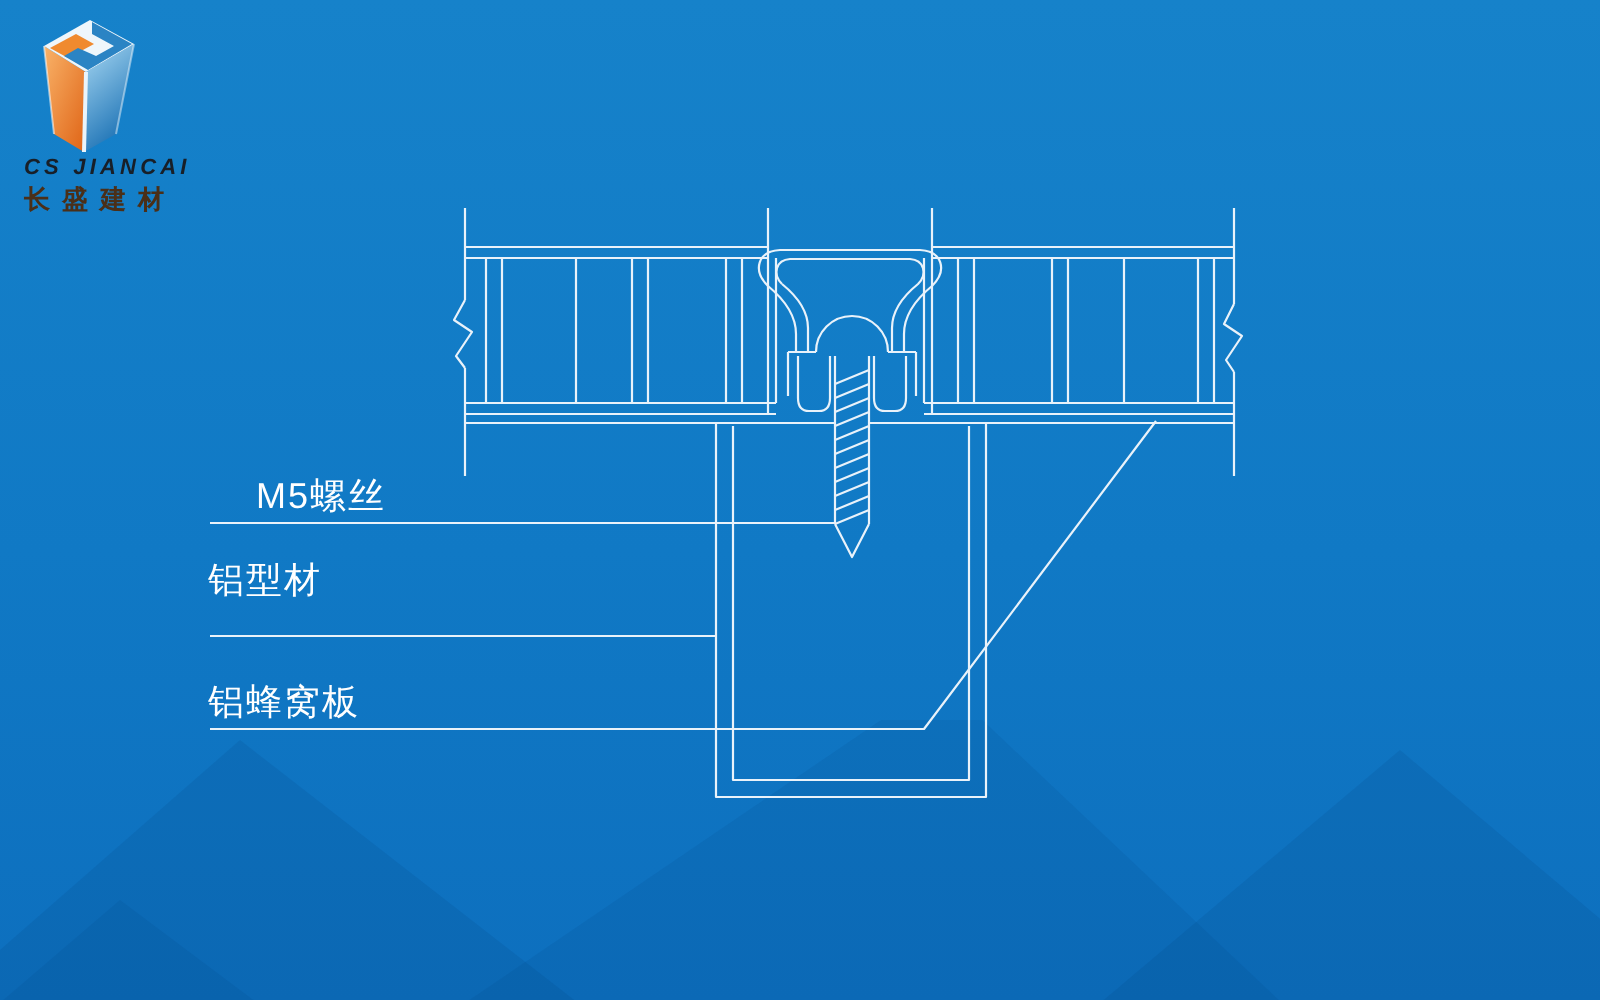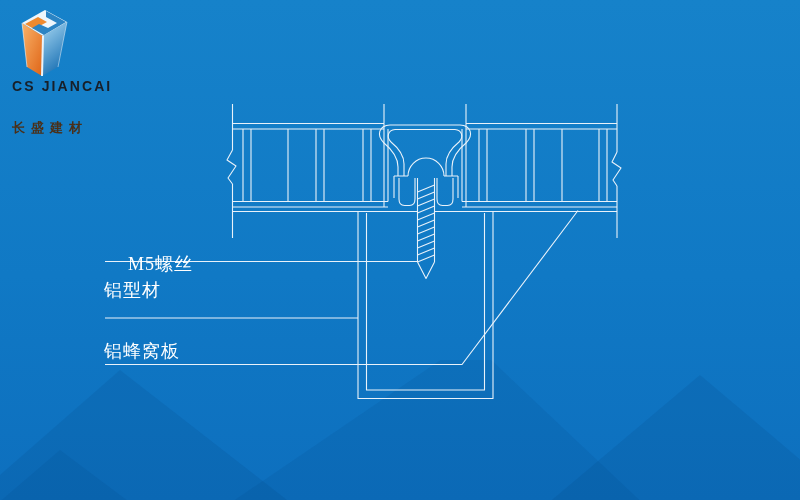--- a/index.html
+++ b/index.html
@@ -8,38 +8,38 @@
     background:linear-gradient(180deg,#1682ca 0%,#1079c5 55%,#0d6fbe 100%);
     font-family:"Liberation Sans","DejaVu Sans",sans-serif;
   }
   
   .bg-deco{position:absolute;left:0;top:360px;width:800px;height:140px;pointer-events:none;}
   
   .logo{position:absolute;left:10px;top:4px;width:120px;}
   .logo svg{display:block;}
   .brand-en{
     position:absolute;left:2px;top:74px;width:110px;
-    font-size:14px;font-weight:bold;letter-spacing:2.1px;color:#181f28;white-space:nowrap;
+    font-size:11px;font-weight:bold;letter-spacing:2.1px;color:#181f28;white-space:nowrap;font-style:italic;
   }
   .brand-cn{
     position:absolute;left:2px;top:87px;width:110px;
-    font-size:13px;font-weight:bold;letter-spacing:6px;color:#4a2f18;white-space:nowrap;margin-top:28px;
+    font-size:13px;font-weight:bold;letter-spacing:6px;color:#4a2f18;white-space:nowrap;
   }
   
   .title{
     position:absolute;left:385px;top:36px;transform:translateX(-50%);
     margin:0;font-size:28px;font-weight:bold;color:#ffffff;letter-spacing:1px;white-space:nowrap;
   }
   
   .drawing{position:absolute;left:0;top:0;width:800px;height:500px;}
   
   .dlabel{
     position:absolute;color:#ffffff;font-size:18px;letter-spacing:1px;white-space:nowrap;
   }
-  .dlabel.l1{left:128px;top:252px;font-family:Liberation Serif, serif;}
+  .dlabel.l1{left:128px;top:236px;}
   .dlabel.l2{left:104px;top:278px;}
   .dlabel.l3{left:104px;top:339px;text-align:center;}
 </style>
 </head>
 <body>
 
 <div class="stage">
 
   <svg class="bg-deco" viewBox="0 0 800 140" preserveAspectRatio="none">
     <polygon points="-40,150 120,10 300,150" fill="rgba(4,60,115,0.12)"></polygon>

